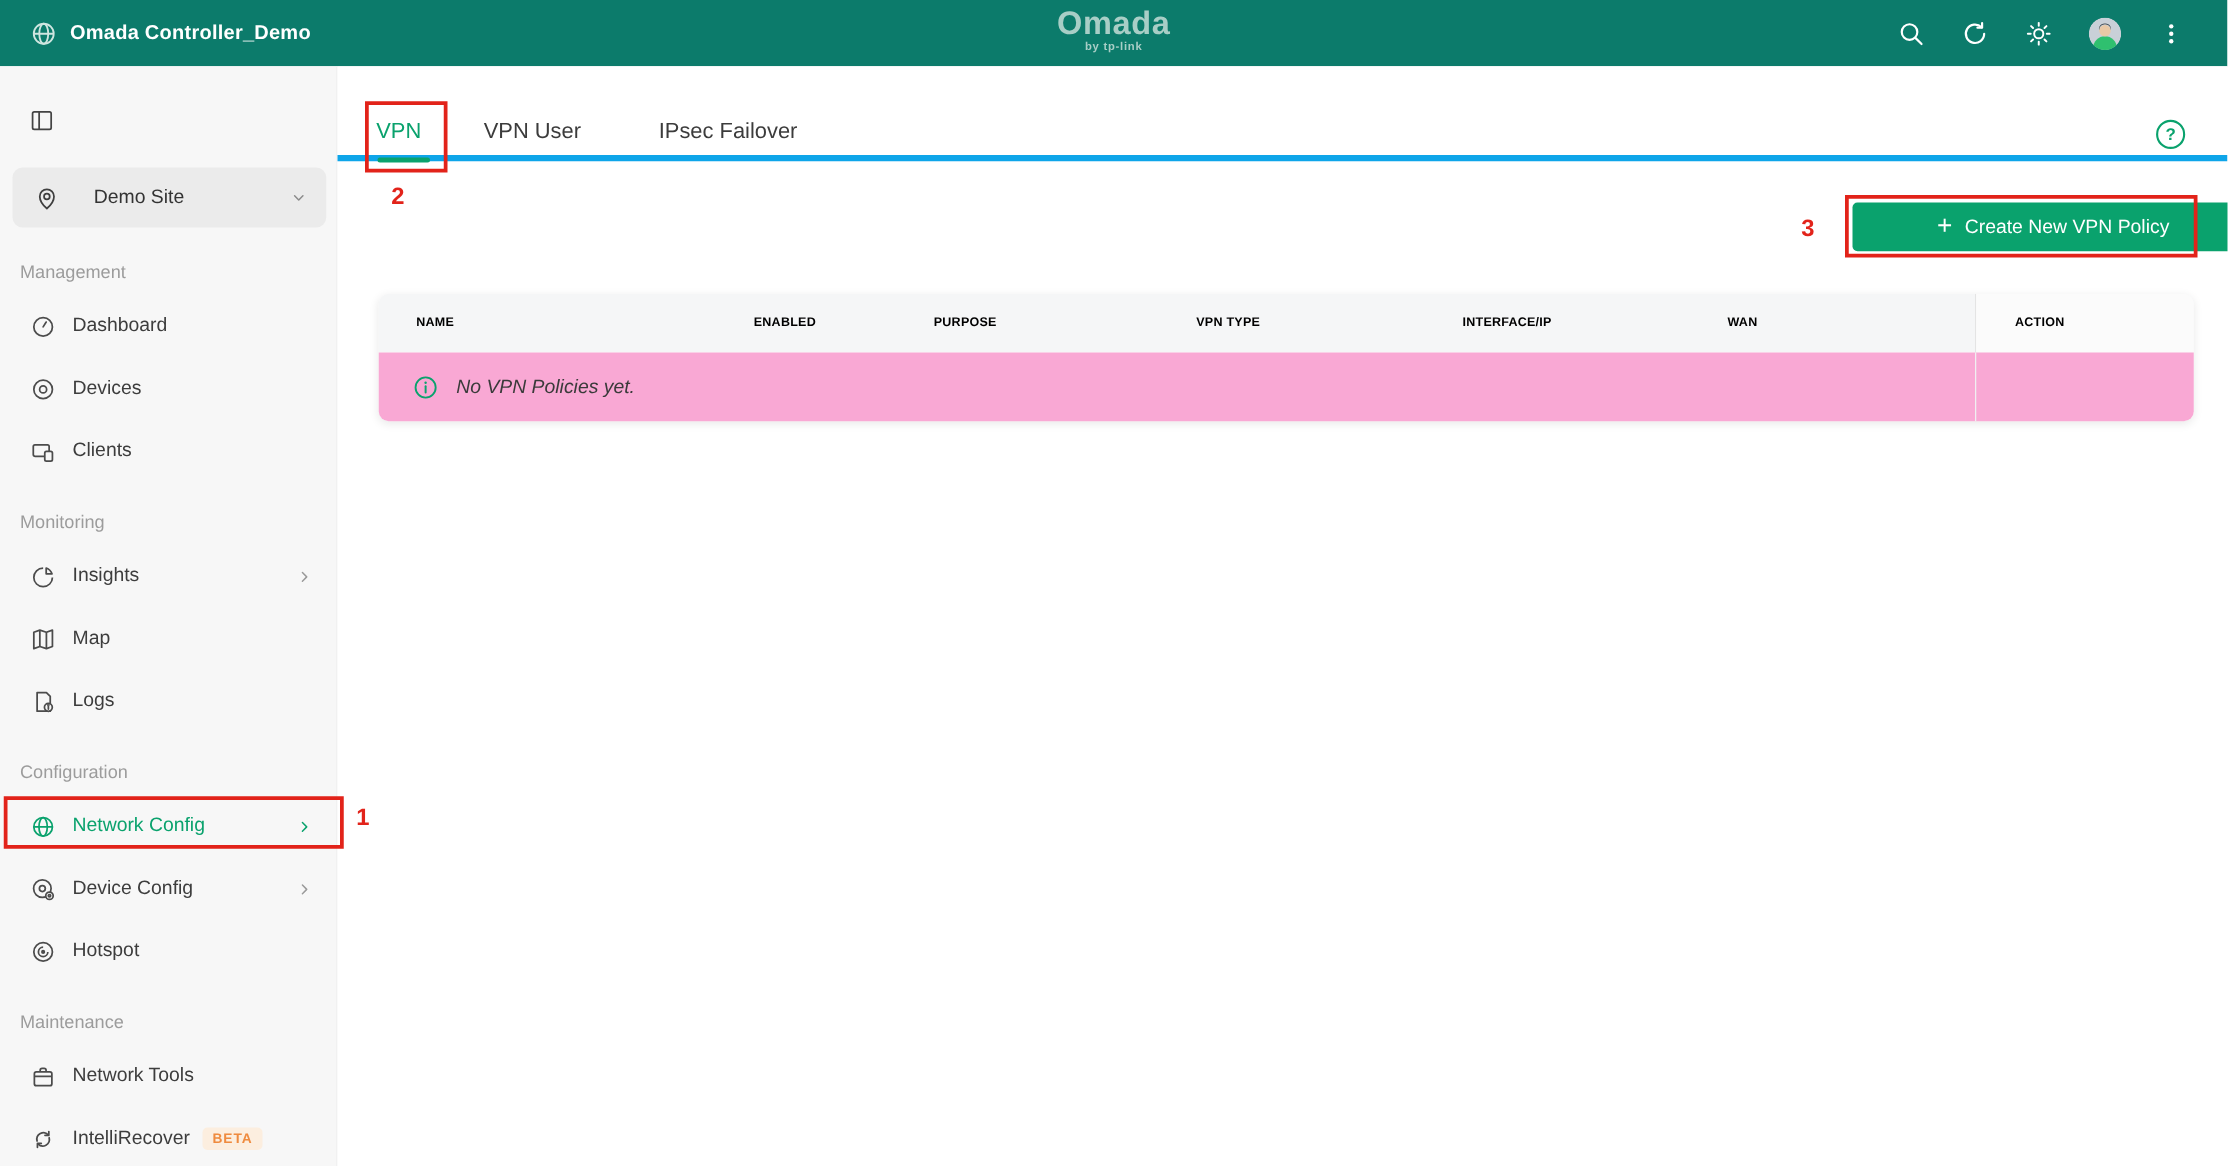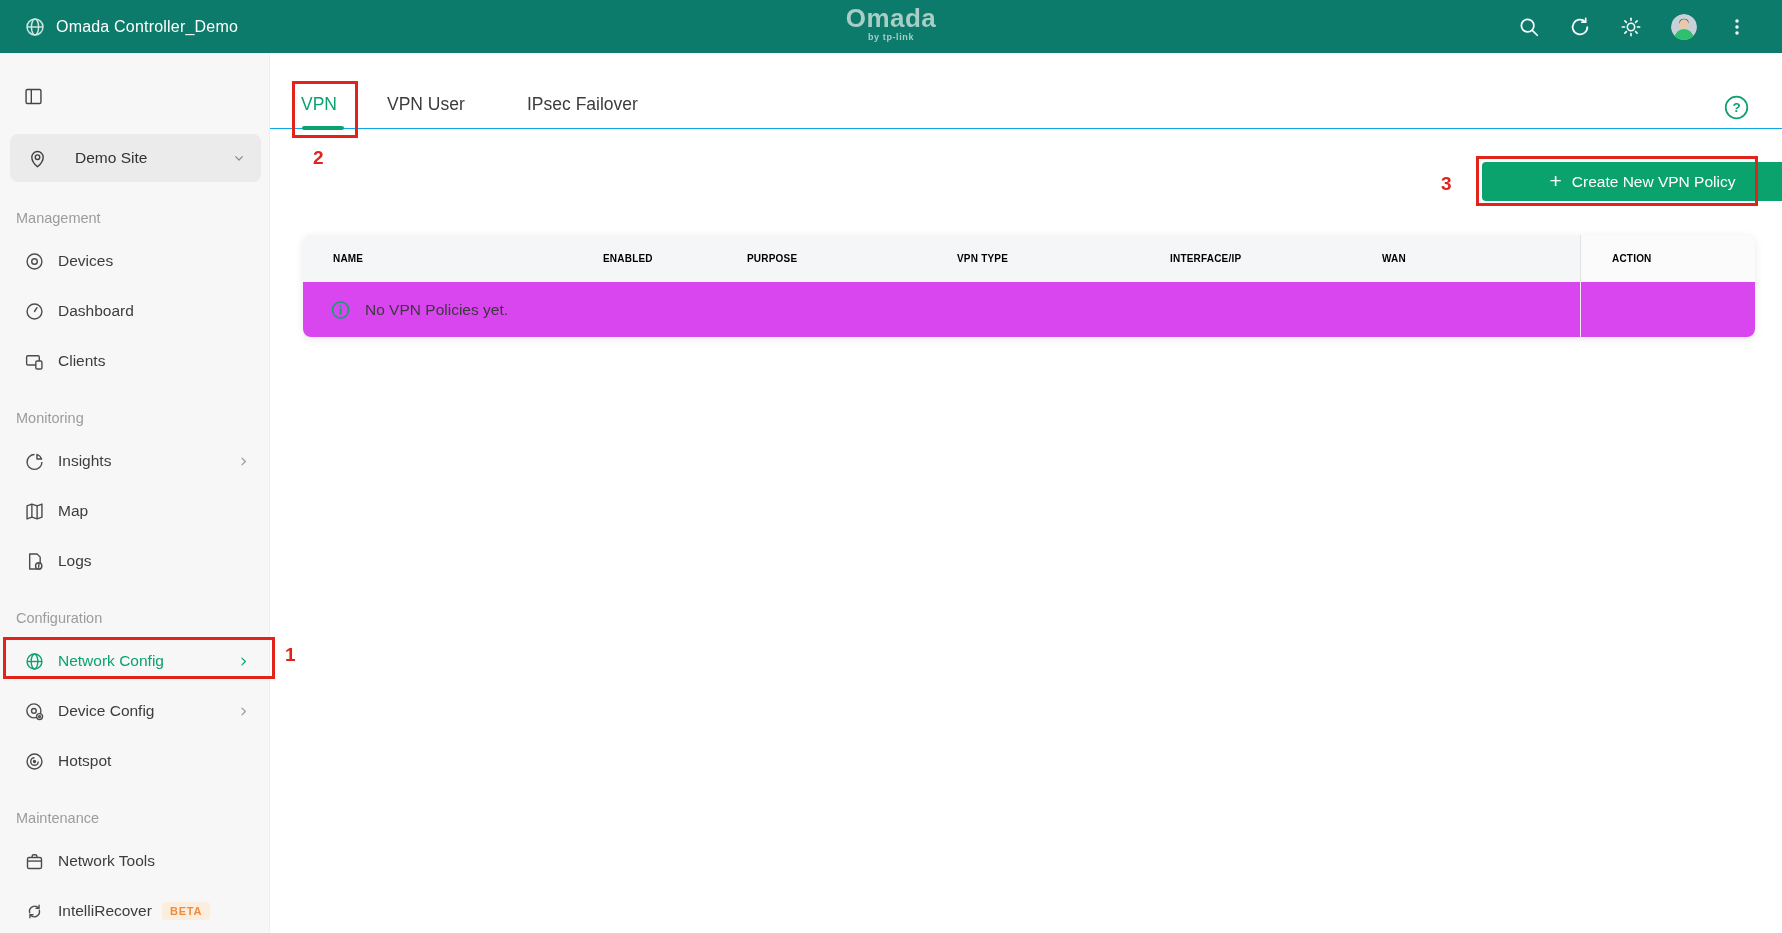--- a/index.html
+++ b/index.html
@@ -10,21 +10,21 @@
     background:#ffffff; -webkit-font-smoothing:antialiased;
   }
   .app { position:relative; width:1782px; height:933px; }
 
   
   .topbar {
     position:absolute; top:0; left:0; right:0; height:53px;
     background:#0C7B6B; color:#fff;
   }
   .topbar-left { position:absolute; left:24px; top:0; height:53px; display:flex; align-items:center; gap:10px; }
-  .topbar-title { font-size:16px; font-weight:400; letter-spacing:.2px; color:#fff; }
+  .topbar-title { font-size:16px; font-weight:700; letter-spacing:.2px; color:#fff; }
   .logo { position:absolute; left:50%; top:5px; transform:translateX(-50%); text-align:center; color:#A8CEC6; line-height:1; }
   .logo-main { font-size:26px; font-weight:700; letter-spacing:.5px; }
   .logo-sub { font-size:9px; font-weight:600; margin-top:2px; letter-spacing:.6px; }
   .topbar-right { position:absolute; right:34px; top:0; height:53px; display:flex; align-items:center; gap:29px; }
   .tb-icon { width:22px; height:22px; display:flex; align-items:center; justify-content:center; cursor:pointer; }
   .avatar-wrap { width:26px; height:26px; border-radius:50%; overflow:hidden; cursor:pointer; }
 
   
   .sidebar {
     position:absolute; top:53px; left:0; bottom:0; width:270px;
@@ -46,21 +46,21 @@
   .side-item .lbl { margin-left:13px; }
   .side-item .chev { margin-left:auto; color:#9A9A9A; display:flex; }
   .side-item.active, .side-item.active .icon, .side-item.active .chev { color:#0AA26D; }
   .beta-badge {
     margin-left:10px; background:#FCEEDF; color:#EF8B3F; font-size:11px; font-weight:600;
     letter-spacing:.8px; padding:3px 8px; border-radius:4px;
   }
 
   
   .main { position:absolute; top:53px; left:270px; right:0; bottom:0; background:#fff; }
-  .tabbar { position:relative; height:76px; border-bottom:1px solid #0ea5e9; }
+  .tabbar { position:relative; height:76px; border-bottom:5px solid #0ea5e9; }
   .tab {
     position:absolute; top:0; height:76px; padding-top:26px; display:flex; align-items:center;
     font-size:17.5px; color:#3C3C3C; cursor:pointer;
   }
   .tab-0 { left:31px; } .tab-1 { left:117px; } .tab-2 { left:257px; }
   .tab.active { color:#0AA26D; }
   .tab.active::after {
     content:""; position:absolute; left:1px; bottom:-1px; width:42px; height:4px;
     background:#0AA26D; border-radius:2px;
   }
@@ -83,22 +83,22 @@
     position:absolute; top:0; right:0; left:1277px; bottom:0; background:#FBFBFB;
     border-left:1px solid #E4E4E4; border-radius:0 8px 0 0;
   }
   .th {
     position:absolute; top:0; height:47px; display:flex; align-items:center;
     font-size:10px; font-weight:700; color:#000000; letter-spacing:.2px; white-space:nowrap;
   }
   .th-0{left:30px;} .th-1{left:300px;} .th-2{left:444px;} .th-3{left:654px;}
   .th-4{left:867px;} .th-5{left:1079px;} .th-6{left:1309px;}
   .trow {
-    position:relative; height:55px; background:#d946ef; border-radius:0 0 8px 8px;
-    display:flex; align-items:center;
+    position:relative; height:55px; background:#f9a8d4; border-radius:0 0 8px 8px;
+    display:flex; align-items:center;font-style:italic;
   }
   .trow .vdiv { position:absolute; left:1277px; top:0; bottom:0; width:1px; background:#F0F0F0; }
   .trow .info-icon { position:absolute; left:27px; top:50%; transform:translateY(-50%); width:21px; height:21px; }
   .empty-msg { position:absolute; left:62px; top:50%; transform:translateY(-50%); font-size:15.5px; color:#3A3A3A; }
 
   
   .ann-box { position:absolute; border:3px solid #E2231A; pointer-events:none; }
   .ann-box1 { left:3px; top:637px; width:272px; height:42px; }
   .ann-box2 { left:292px; top:81px; width:66px; height:57px; }
   .ann-box3 { left:1476px; top:156px; width:282px; height:50px; }
@@ -195,35 +195,35 @@
         <svg width="16" height="16" viewBox="0 0 24 24" fill="none" stroke="#8B8B8B" stroke-width="1.8" stroke-linecap="round" stroke-linejoin="round">
           <polyline points="7,10 12,15 17,10"></polyline>
         </svg>
       </span>
     </div>
 
     <div class="section-label first">Management</div>
 
     <div class="side-item">
       <span class="icon">
+        <svg width="21" height="21" viewBox="0 0 24 24" fill="none" stroke="currentColor" stroke-width="1.6" stroke-linecap="round">
+          <circle cx="12" cy="12" r="8.5"></circle>
+            <line x1="12" y1="12" x2="14.8" y2="7.6"></line>
+        </svg>
+      </span>
+      <span class="lbl">Dashboard</span>
+    </div>
+    <div class="side-item">
+      <span class="icon">
         <svg width="21" height="21" viewBox="0 0 24 24" fill="none" stroke="currentColor" stroke-width="1.6">
           <circle cx="12" cy="12" r="8.5"></circle>
             <circle cx="12" cy="12" r="3.2"></circle>
         </svg>
       </span>
       <span class="lbl">Devices</span>
-    </div>
-    <div class="side-item">
-      <span class="icon">
-        <svg width="21" height="21" viewBox="0 0 24 24" fill="none" stroke="currentColor" stroke-width="1.6" stroke-linecap="round">
-          <circle cx="12" cy="12" r="8.5"></circle>
-            <line x1="12" y1="12" x2="14.8" y2="7.6"></line>
-        </svg>
-      </span>
-      <span class="lbl">Dashboard</span>
     </div>
     <div class="side-item">
       <span class="icon">
         <svg width="21" height="21" viewBox="0 0 24 24" fill="none" stroke="currentColor" stroke-width="1.6" stroke-linejoin="round">
           <rect x="3" y="5.5" width="14.5" height="10.5" rx="1.5"></rect>
           <rect x="13.5" y="11.5" width="7" height="9" rx="1.5" fill="#F7F7F7"></rect>
         </svg>
       </span>
       <span class="lbl">Clients</span>
     </div>

